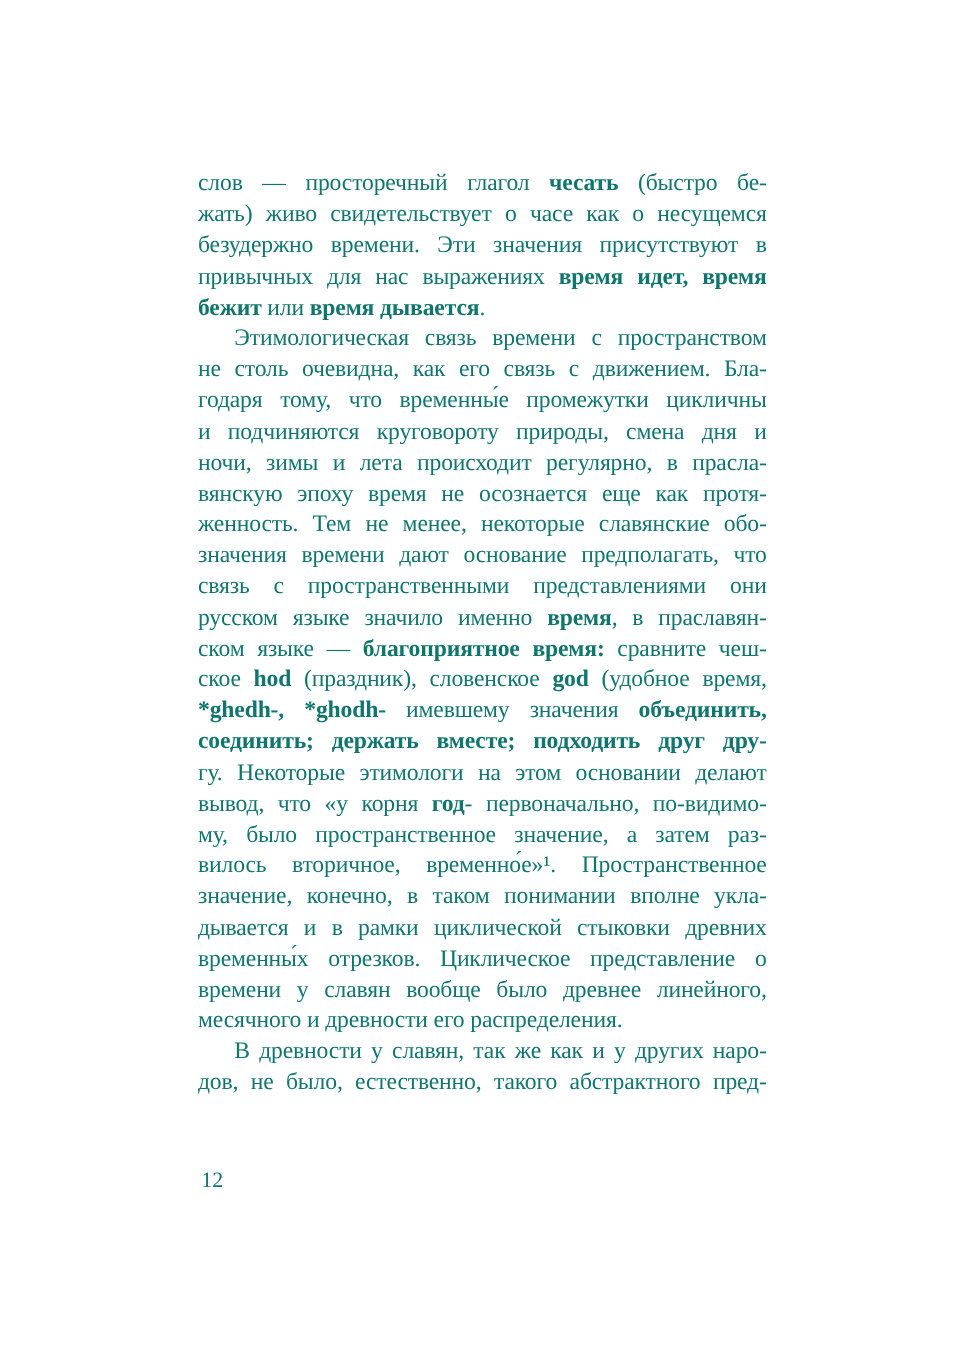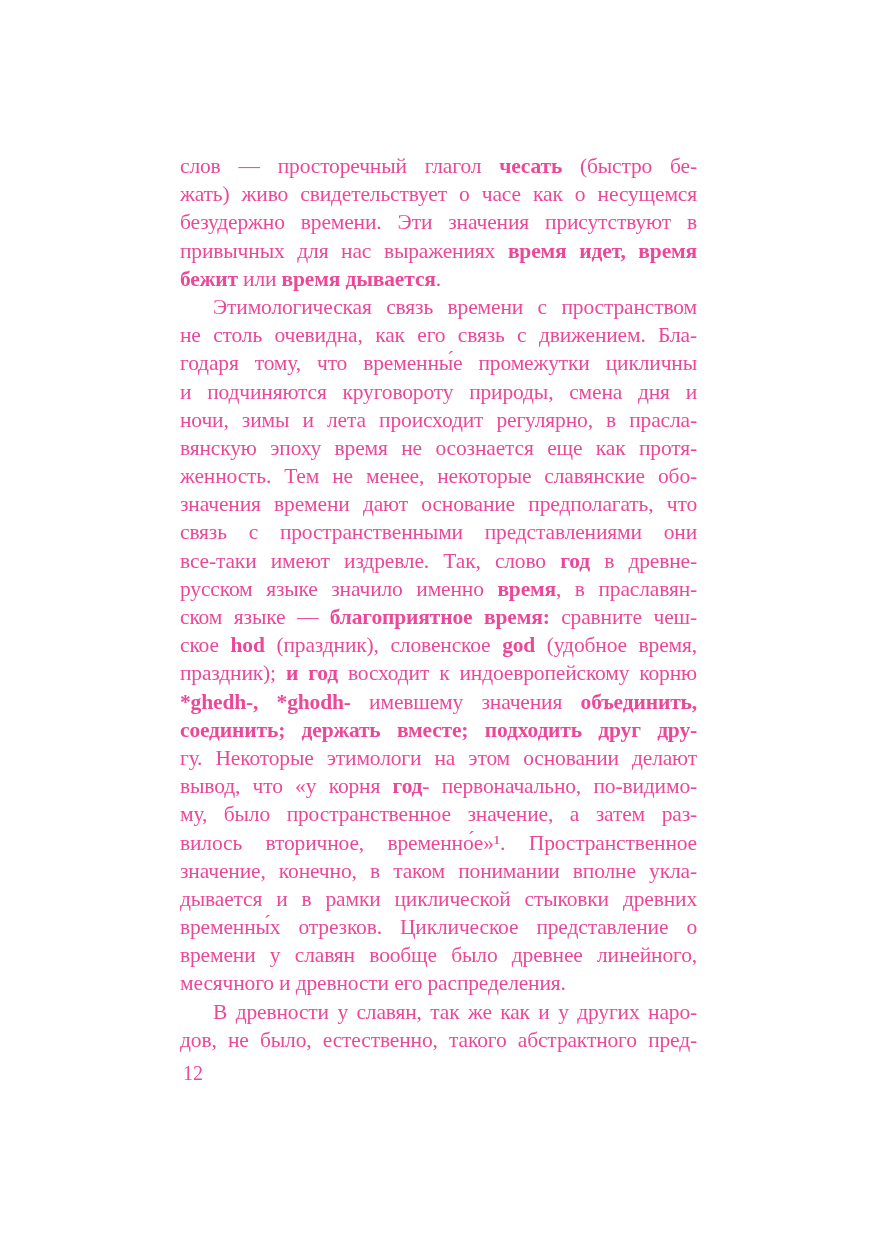--- a/index.html
+++ b/index.html
@@ -7,21 +7,21 @@
     padding: 0;
     background: #ffffff;
   }
   .page {
     position: relative;
     width: 768px;
     height: 1241px;
     background: #ffffff;
     overflow: hidden;
     font-family: "Liberation Serif", "DejaVu Serif", serif;
-    color: #ec4899;
+    color: #0f766e;
   }
   .textblock {
     position: absolute;
     left: 180px;
     top: 152px;
     width: 517px;
   }
   .line {
     height: 28.2px;
     line-height: 28.2px;
@@ -63,25 +63,23 @@
       <div class="line end"><span class="run bold">бежит</span><span class="run"> или </span><span class="run bold">время дывается</span><span class="run">.</span></div>
       <div class="line"><span class="indent"></span><span class="run">Этимологическая связь времени с пространством</span></div>
       <div class="line"><span class="run">не столь очевидна, как его связь с движением. Бла-</span></div>
       <div class="line"><span class="run">годаря тому, что временны́е промежутки цикличны</span></div>
       <div class="line"><span class="run">и подчиняются круговороту природы, смена дня и</span></div>
       <div class="line"><span class="run">ночи, зимы и лета происходит регулярно, в прасла-</span></div>
       <div class="line"><span class="run">вянскую эпоху время не осознается еще как протя-</span></div>
       <div class="line"><span class="run">женность. Тем не менее, некоторые славянские обо-</span></div>
       <div class="line"><span class="run">значения времени дают основание предполагать, что</span></div>
       <div class="line"><span class="run">связь с пространственными представлениями они</span></div>
-      <div class="line"><span class="run">все-таки имеют издревле. Так, слово </span><span class="run bold">год</span><span class="run"> в древне-</span></div>
       <div class="line"><span class="run">русском языке значило именно </span><span class="run bold">время</span><span class="run">, в праславян-</span></div>
       <div class="line"><span class="run">ском языке — </span><span class="run bold">благоприятное время:</span><span class="run"> сравните чеш-</span></div>
       <div class="line"><span class="run">ское </span><span class="run bold">hod</span><span class="run"> (праздник), словенское </span><span class="run bold">god</span><span class="run"> (удобное время,</span></div>
-      <div class="line"><span class="run">праздник); </span><span class="run bold">и год</span><span class="run"> восходит к индоевропейскому корню</span></div>
       <div class="line"><span class="run bold">*ghedh-, *ghodh-</span><span class="run"> имевшему значения </span><span class="run bold">объединить,</span></div>
       <div class="line"><span class="run bold">соединить; держать вместе; подходить друг дру-</span></div>
       <div class="line"><span class="run">гу. Некоторые этимологи на этом основании делают</span></div>
       <div class="line"><span class="run">вывод, что «у корня </span><span class="run bold">год</span><span class="run">- первоначально, по-видимо-</span></div>
       <div class="line"><span class="run">му, было пространственное значение, а затем раз-</span></div>
       <div class="line"><span class="run">вилось вторичное, временно́е»¹. Пространственное</span></div>
       <div class="line"><span class="run">значение, конечно, в таком понимании вполне укла-</span></div>
       <div class="line"><span class="run">дывается и в рамки циклической стыковки древних</span></div>
       <div class="line"><span class="run">временны́х отрезков. Циклическое представление о</span></div>
       <div class="line"><span class="run">времени у славян вообще было древнее линейного,</span></div>

